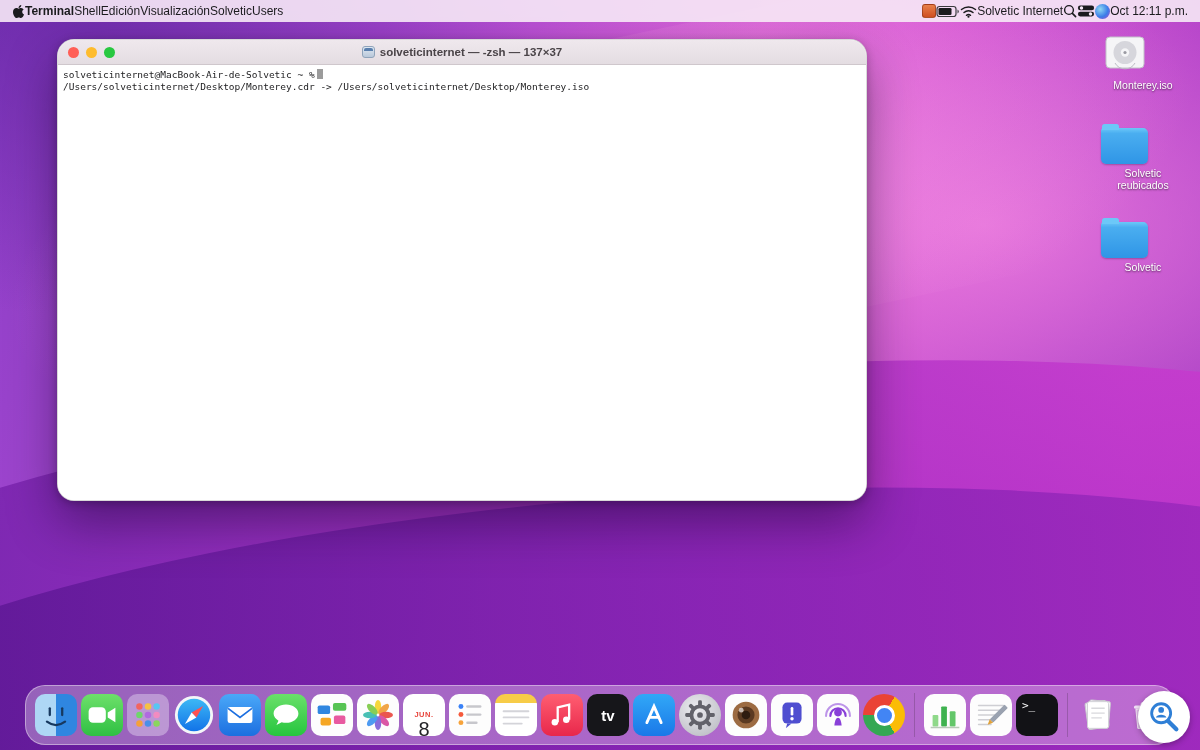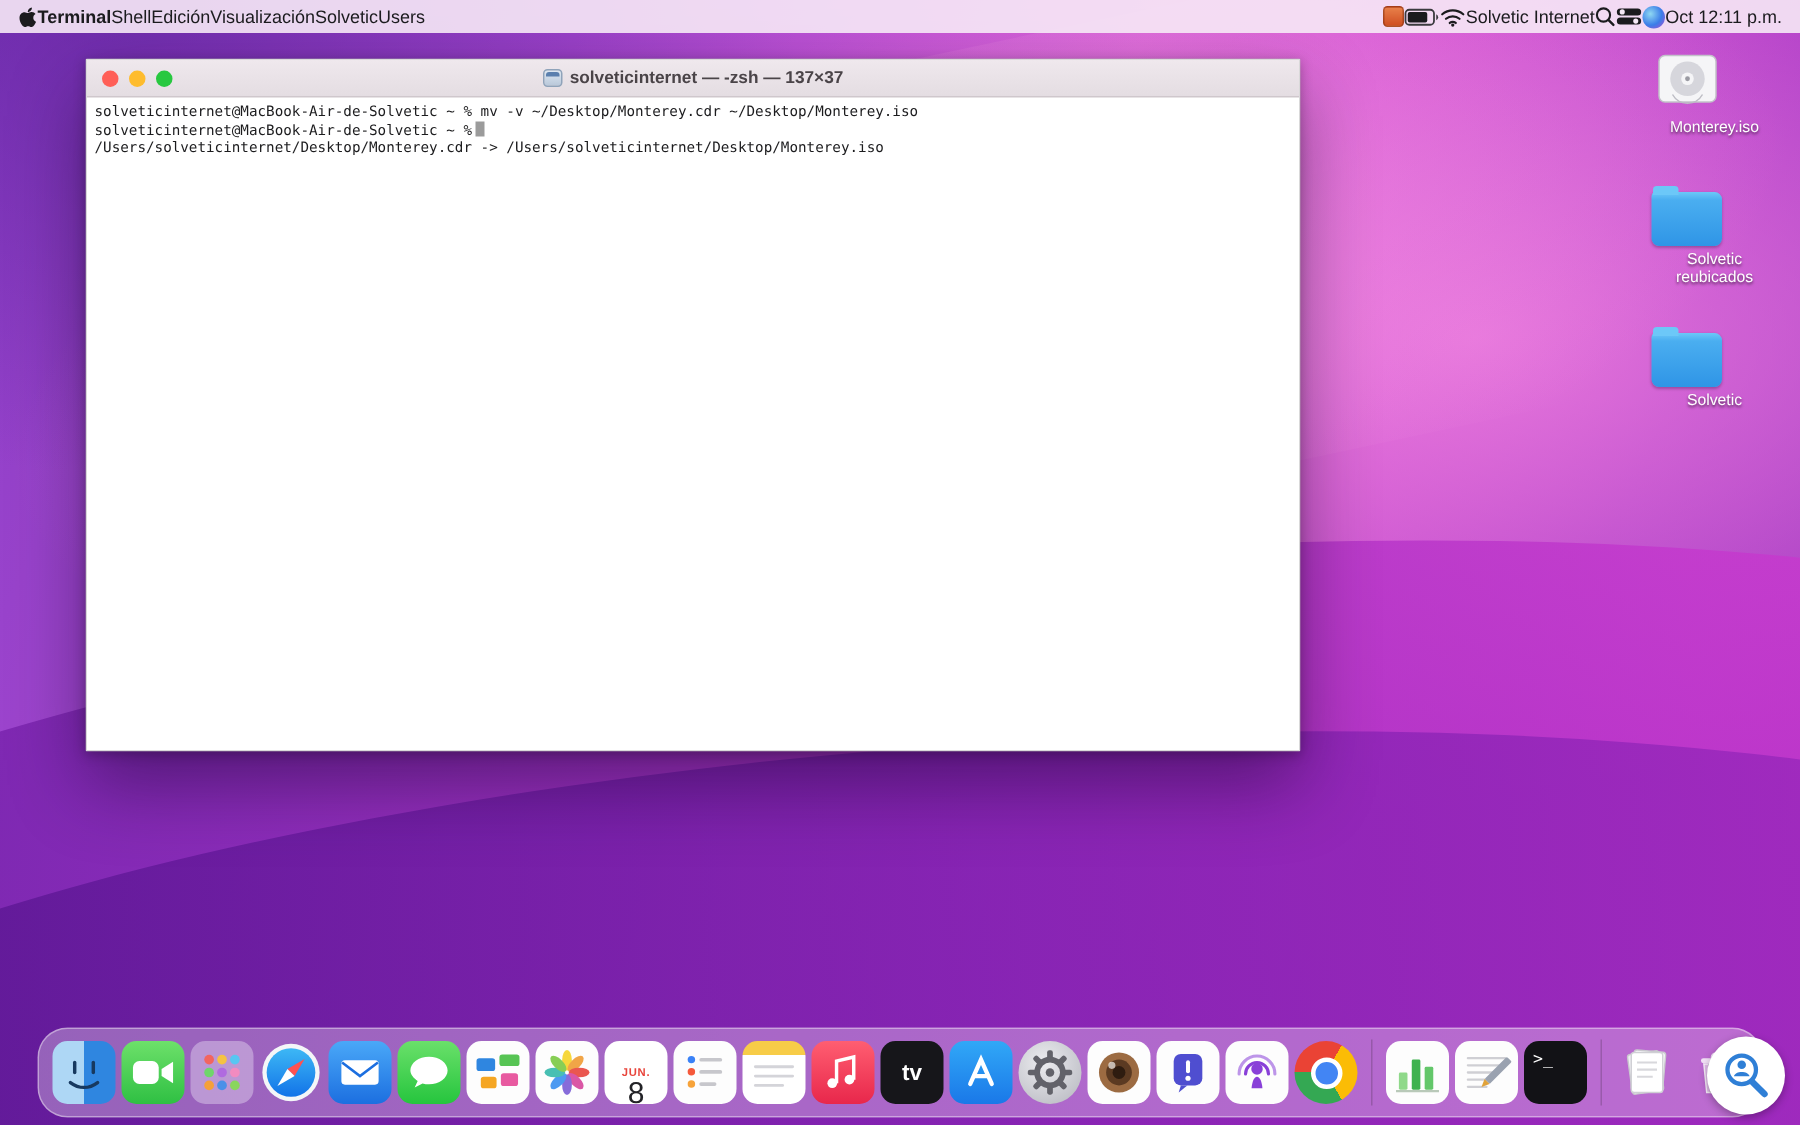--- a/index.html
+++ b/index.html
@@ -33,21 +33,21 @@
   .apple svg { display:block; }
   .mb-app { font-weight:bold; }
   .mb-item, .mb-app, .mb-net, .mb-clock { white-space:nowrap; cursor:default; }
   .st-ic { display:flex; align-items:center; }
   .st-ic.rec { width:14px; height:14px; border-radius:3px; background:linear-gradient(180deg,#e8804a,#cf4e22); border:1px solid rgba(120,40,10,.5); }
   .siri-dot { width:15px; height:15px; border-radius:50%;
     background:radial-gradient(circle at 35% 35%, #8fd8f2, #3b7de8 55%, #b04ad0); display:block; }
 
   
   .window { position:absolute; left:57px; top:39px; width:810px; height:462px; z-index:20;
-    border-radius:1px; box-shadow:0 22px 50px rgba(20,0,40,.45), 0 2px 8px rgba(0,0,0,.25);
+    border-radius:17px; box-shadow:0 22px 50px rgba(20,0,40,.45), 0 2px 8px rgba(0,0,0,.25);
     background:#fff; overflow:hidden; border:1px solid rgba(0,0,0,.15); }
   .titlebar { height:25px; background:linear-gradient(180deg,#efe8ed,#e4dde2);
     border-bottom:1px solid #cfc7cc; display:flex; align-items:center; position:relative; }
   .lights { display:flex; gap:7px; margin-left:10px; }
   .tl { width:11px; height:11px; border-radius:50%; display:block; }
   .title-wrap { position:absolute; left:0; right:0; display:flex; justify-content:center; align-items:center; gap:5px; pointer-events:none; }
   .title-ic { width:13px; height:12px; border-radius:3px; background:linear-gradient(180deg,#dfe8f2,#b9c8da);
     border:1px solid #8fa3ba; position:relative; display:block; }
   .title-ic::after { content:""; position:absolute; left:1px; right:1px; top:1px; height:3px; border-radius:2px 2px 0 0; background:#5a7fae; }
   .title { font-size:11.5px; font-weight:bold; color:#4a4448; }
@@ -174,21 +174,20 @@
       <span class="tl" style="background:#ff5f57"></span>
       <span class="tl" style="background:#febc2e"></span>
       <span class="tl" style="background:#28c840"></span>
     </div>
     <div class="title-wrap">
       <span class="title-ic"></span>
       <span class="title">solveticinternet — -zsh — 137×37</span>
     </div>
   </div>
   <div class="term-body">
-    <div class="tline">solveticinternet@MacBook-Air-de-Solvetic ~ % mv -v ~/Desktop/Monterey.cdr ~/Desktop/Monterey.iso</div>
     <div class="tline"><span>solveticinternet@MacBook-Air-de-Solvetic ~ %</span><span class="cursor"></span></div>
     <div class="tline">/Users/solveticinternet/Desktop/Monterey.cdr -&gt; /Users/solveticinternet/Desktop/Monterey.iso</div>
   </div>
 </div>
 
 <div class="dicon" style="top:30px">
   <span class="disk-ic">
     <svg width="48" height="46" viewBox="0 0 46 46">
         <rect x="4" y="7" width="38" height="31" rx="4" fill="#f5f5f7" stroke="#c2c2c9"></rect>
         <circle cx="23" cy="22.5" r="11.5" fill="#d6d6dc"></circle>

